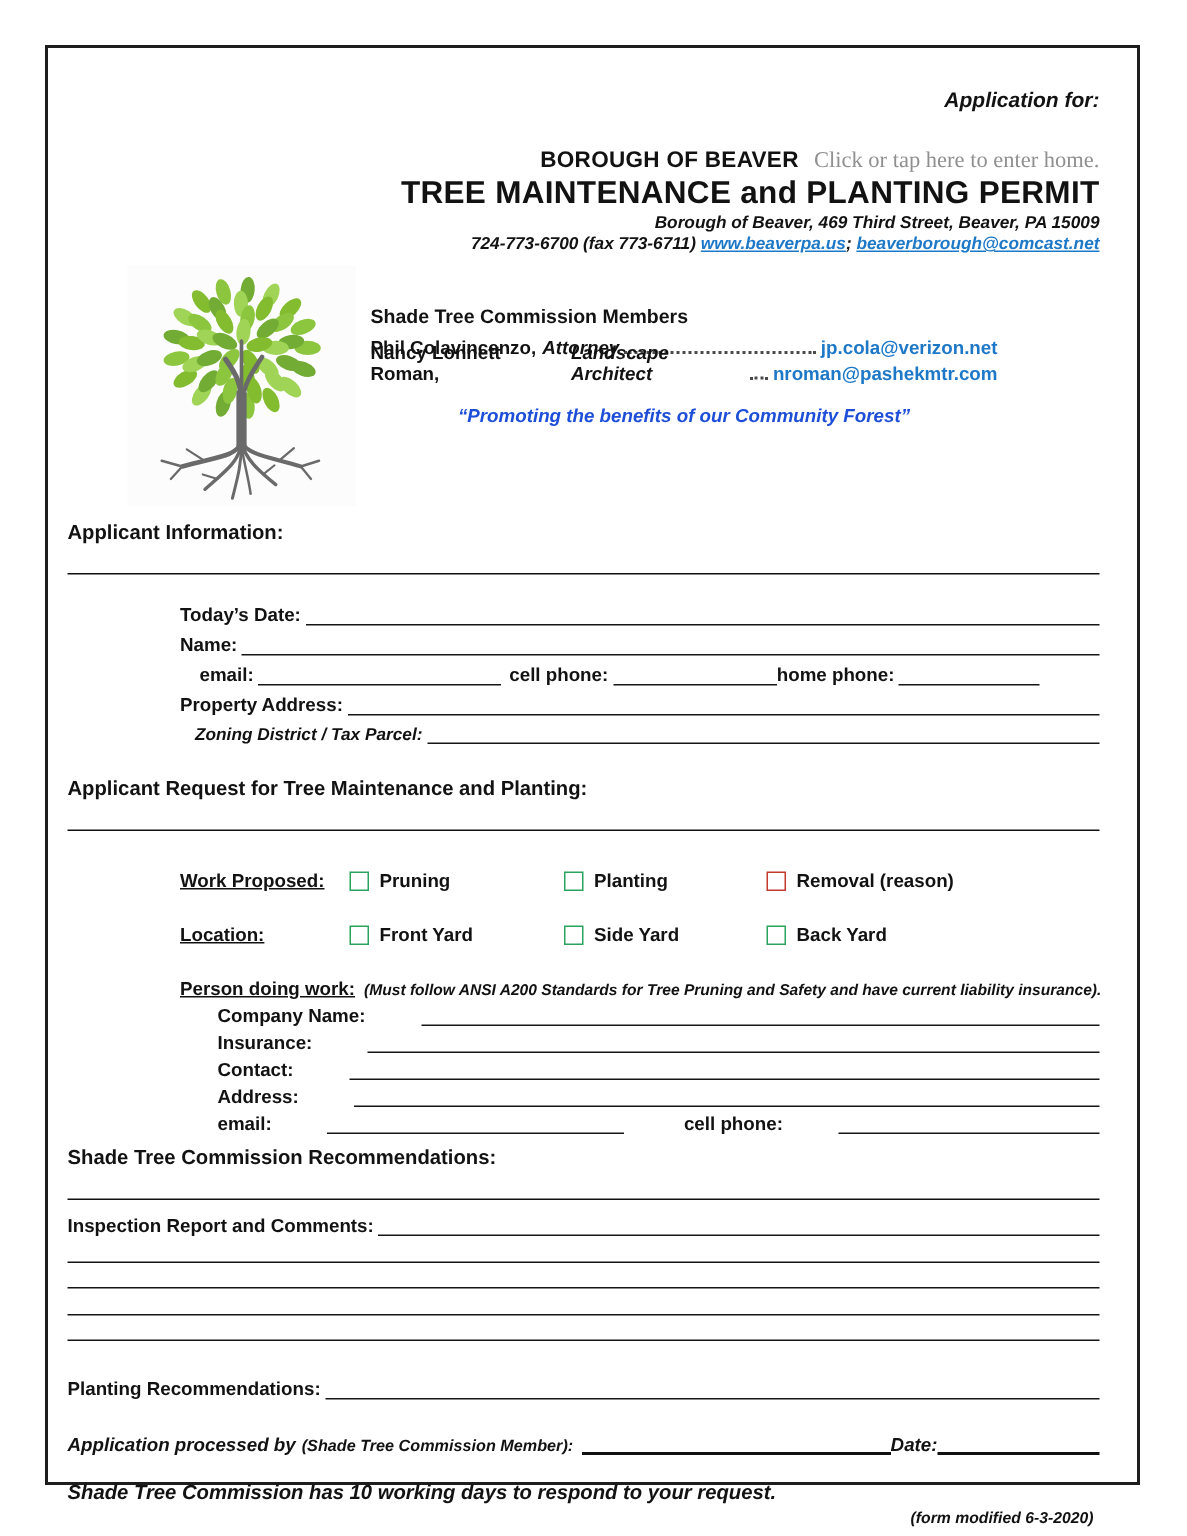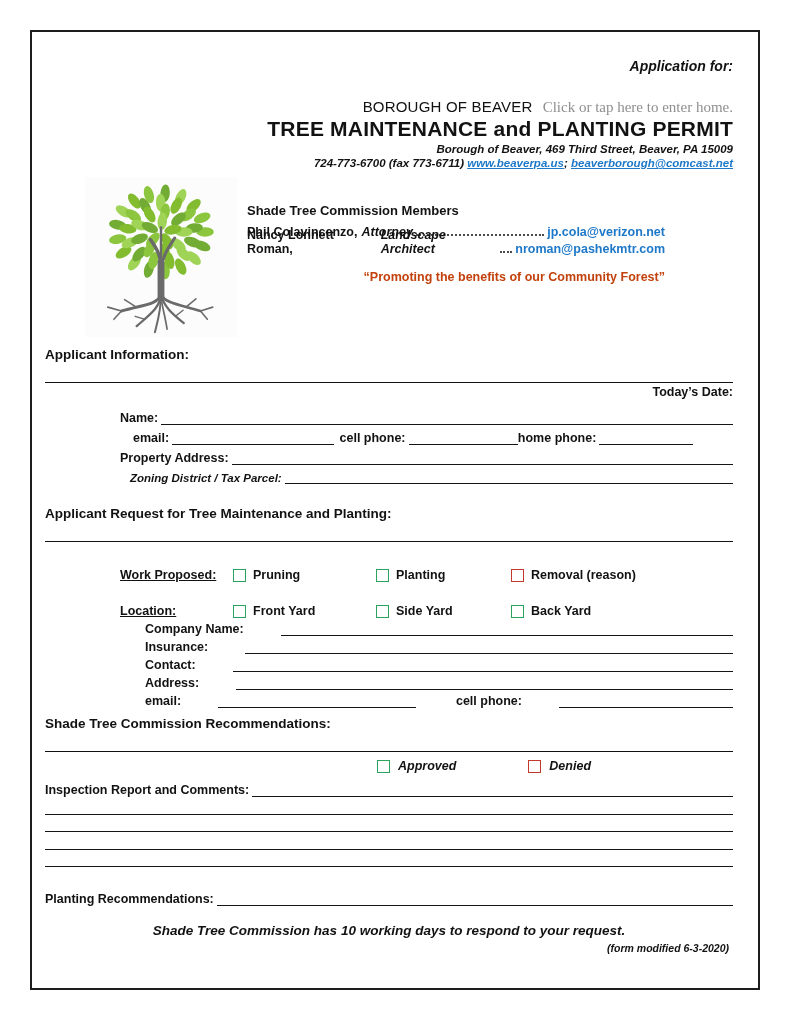--- a/index.html
+++ b/index.html
@@ -8,48 +8,48 @@
     font-family:"Liberation Sans",sans-serif;color:#121212;
     -webkit-font-smoothing:antialiased;
   }
   .frame{position:absolute;left:30px;top:30px;width:730px;height:960px;
     border:2px solid #1d1d1d;box-sizing:border-box;}
   .content{position:absolute;left:45px;top:52px;width:688px;}
 
   .ctr{text-align:right;}
   .app-for{font-weight:bold;font-style:italic;font-size:14px;margin-top:6px;}
   .org-line{margin-top:24px;font-size:15px;}
-  .org{font-weight:normal;letter-spacing:.2px;}
+  .org{font-weight:bold;letter-spacing:.2px;}
   .ph{color:#8f8f8f;font-family:"Liberation Serif",serif;font-size:15px;margin-left:6px;}
   .title{font-size:21px;font-weight:bold;margin-top:1px;letter-spacing:.2px;}
   .addr,.phone{font-size:11.5px;font-weight:bold;font-style:italic;margin-top:2px;}
   .lnk{color:#1E78C8;text-decoration:underline;cursor:pointer;}
 
   .logo-row{display:flex;margin-top:8px;}
   .logo{width:152px;height:160px;margin-left:40px;flex:none;background:#fcfcfc;}
   .members{width:418px;margin-left:10px;padding-top:26px;font-size:12.5px;}
   .m-head{font-weight:bold;font-size:13px;margin-bottom:3px;}
   .m-row{display:flex;align-items:flex-end;height:17.5px;font-weight:600;}
   .m-role{font-style:italic;margin-left:4px;}
   .leader{flex:1;border-bottom:2px dotted #4a4a4a;margin:0 3px 3px 3px;min-width:12px;}
   .m-email{color:#1E78C8;}
-  .tagline{text-align:right;color:#c2410c;font-weight:bold;
+  .tagline{text-align:center;color:#1d4ed8;font-weight:bold;font-style:italic;
     font-size:12.5px;margin-top:14px;}
 
   .sec-head{border-bottom:1.7px solid #111;font-weight:bold;font-size:13.5px;
     padding-bottom:20px;}
   .sh1{margin-top:10px;} .sh2{margin-top:22px;} .sh3{margin-top:8px;}
 
   .frow{display:flex;align-items:flex-end;font-weight:bold;font-size:12.5px;height:20px;}
   .fill{flex:1;border-bottom:1.5px solid #151515;margin-left:3px;}
   .ind1{margin-left:75px;} .ind2{margin-left:88px;} .ind3{margin-left:100px;}
   .lbl{white-space:nowrap;}
   .mid-lbl{white-space:nowrap;margin-left:6px;}
   .zoning{font-style:italic;font-size:11.5px;height:19px;margin-left:85px;}
-  .mt14{margin-top:2px;flex-direction:column;}
+  .mt14{margin-top:14px;}
 
   .opt-grid{display:grid;grid-template-columns:113px 143px 135px auto;
     margin-left:75px;align-items:center;font-size:12.5px;font-weight:bold;}
   .og1{margin-top:26px;} .og2{margin-top:22px;}
   .u{text-decoration:underline;}
   .opt{display:flex;align-items:center;gap:7px;}
   .cb{width:11px;height:11px;border:1.7px solid #2AA35F;background:#fff;flex:none;cursor:pointer;}
   .cb.r{border-color:#C3392C;}
 
   .person-head{display:flex;align-items:baseline;margin-top:22px;}
@@ -64,21 +64,21 @@
   .blank{border-bottom:1.6px solid #151515;height:16.5px;}
   .planting{margin-top:19px;height:20px;}
 
   .processed{display:flex;align-items:flex-end;margin-top:23px;font-weight:bold;
     font-style:italic;font-size:12.5px;}
   .proc-sub{font-size:10.8px;margin-left:4px;white-space:nowrap;}
   .proc-fill{flex:1;border-bottom:2px solid #111;margin-left:6px;}
   .date-lbl{white-space:nowrap;}
   .date-fill{width:108px;border-bottom:2px solid #111;}
 
-  .notice{text-align:center;font-weight:bold;font-style:italic;font-size:13.5px;margin-top:17px;}
+  .notice{font-weight:bold;font-style:italic;font-size:13.5px;margin-top:17px;}
   .modified{text-align:right;font-weight:bold;font-style:italic;font-size:10.5px;margin-top:4px;padding-right:4px;}
 </style>
 </head>
 <body>
 
 <div class="frame"></div>
 
 <div class="content">
 
   <div class="ctr app-for">Application for:</div>
@@ -234,20 +234,24 @@
     <span class="opt">
       <span class="cb"></span>
       <span>Side Yard</span>
     </span>
     <span class="opt">
       <span class="cb"></span>
       <span>Back Yard</span>
     </span>
   </div>
 
+  <div class="person-head ind1">
+    <span class="pd-label">Person doing work:</span>
+    <span class="pd-note">(Must follow ANSI A200 Standards for Tree Pruning and Safety and have current liability insurance).</span>
+  </div>
   <div class="p-rows">
     <div class="frow ind3">
       <span class="lbl">Company Name:</span>
       <span class="fill"></span>
     </div>
     <div class="frow ind3">
       <span class="lbl">Insurance:</span>
       <span class="fill"></span>
     </div>
     <div class="frow ind3">
@@ -260,40 +264,37 @@
     </div>
     <div class="frow ind3">
       <span class="lbl">email:</span>
       <span class="fill" style="flex:1.25;"></span>
       <span class="mid-lbl">cell phone:</span>
       <span class="fill" style="flex:1.1;"></span>
     </div>
   </div>
 
   <div class="sec-head sh3">Shade Tree Commission Recommendations:</div>
-  <div class="appden">
-    <span class="opt">
-      <span class="cb"></span>
-      <span>Approved</span>
-    </span>
-    <span class="opt">
-      <span class="cb r"></span>
-      <span>Denied</span>
-    </span>
-  </div>
   <div class="frow insp">
     <span class="lbl">Inspection Report and Comments:</span>
     <span class="fill"></span>
   </div>
   <div class="blank"></div>
   <div class="blank"></div>
   <div class="blank"></div>
   <div class="blank"></div>
 
   <div class="frow planting">
     <span class="lbl">Planting Recommendations:</span>
     <span class="fill"></span>
   </div>
 
+  <div class="processed">
+    <span class="lbl">Application processed by</span>
+    <span class="proc-sub">(Shade Tree Commission Member):</span>
+    <span class="proc-fill"></span>
+    <span class="date-lbl">Date:</span>
+    <span class="date-fill"></span>
+  </div>
 
   <div class="notice">Shade Tree Commission has 10 working days to respond to your request.</div>
   <div class="modified">(form modified 6-3-2020)</div>
 </div>
 
 </body></html>

